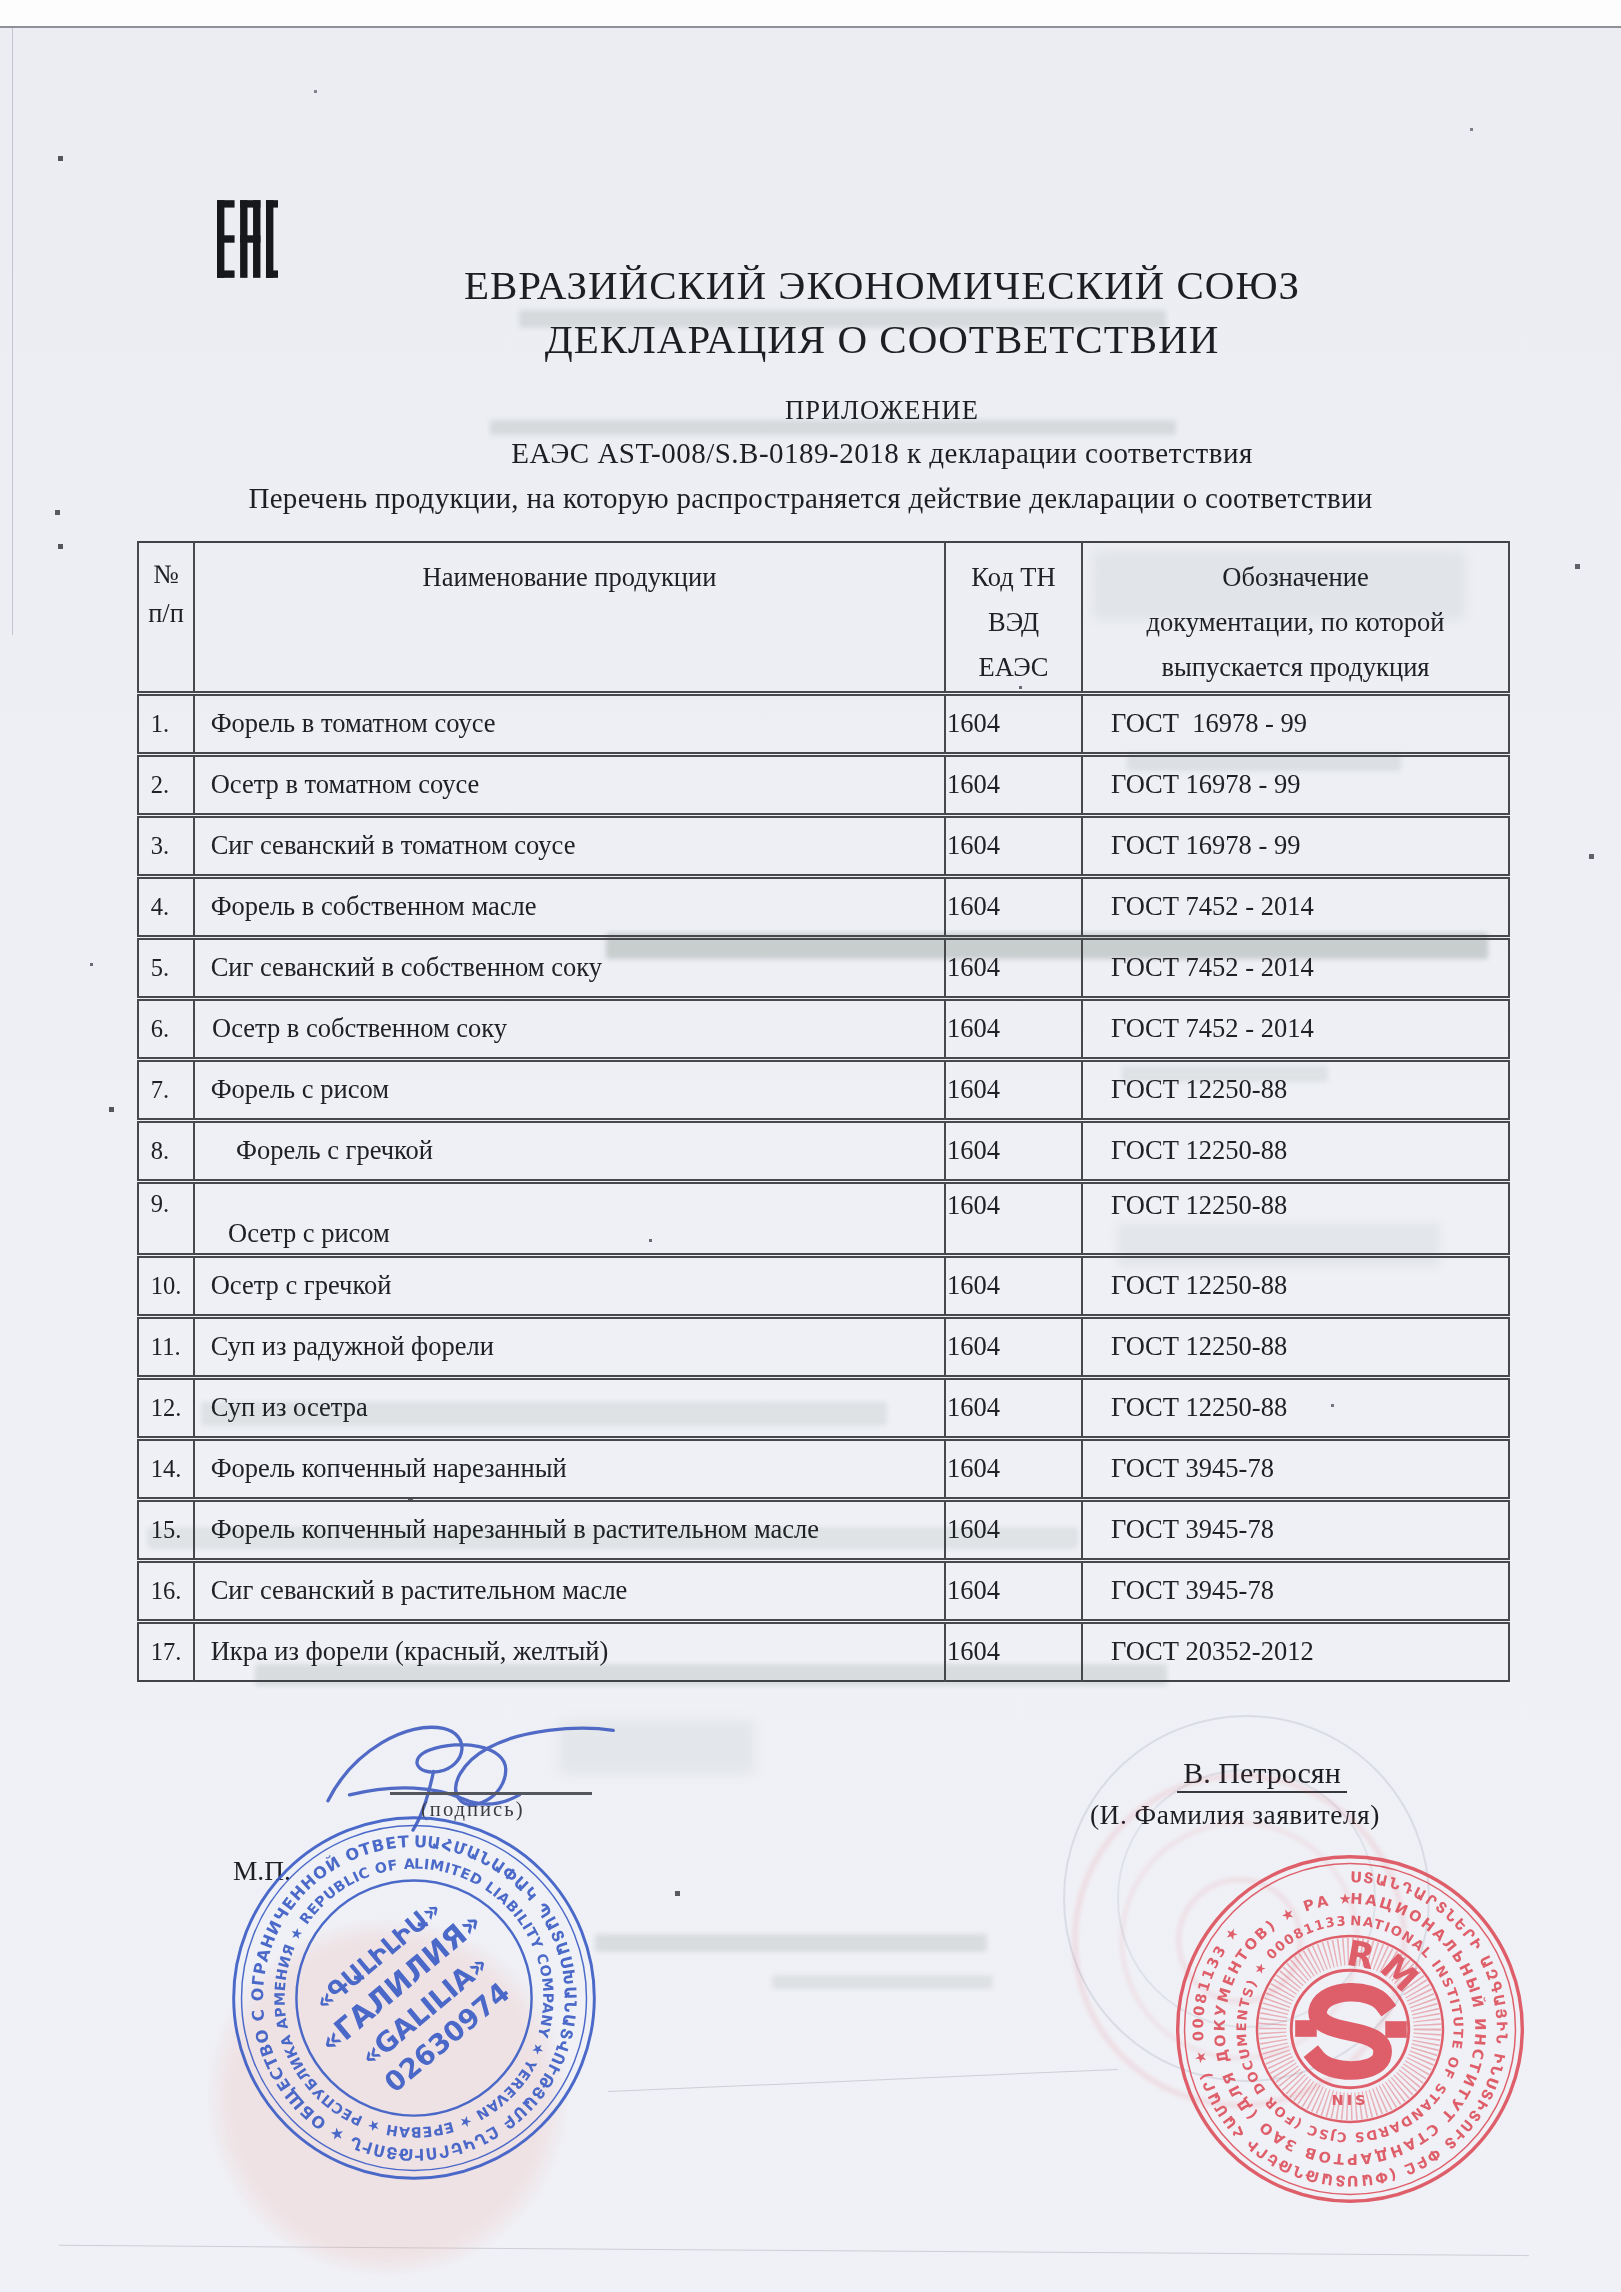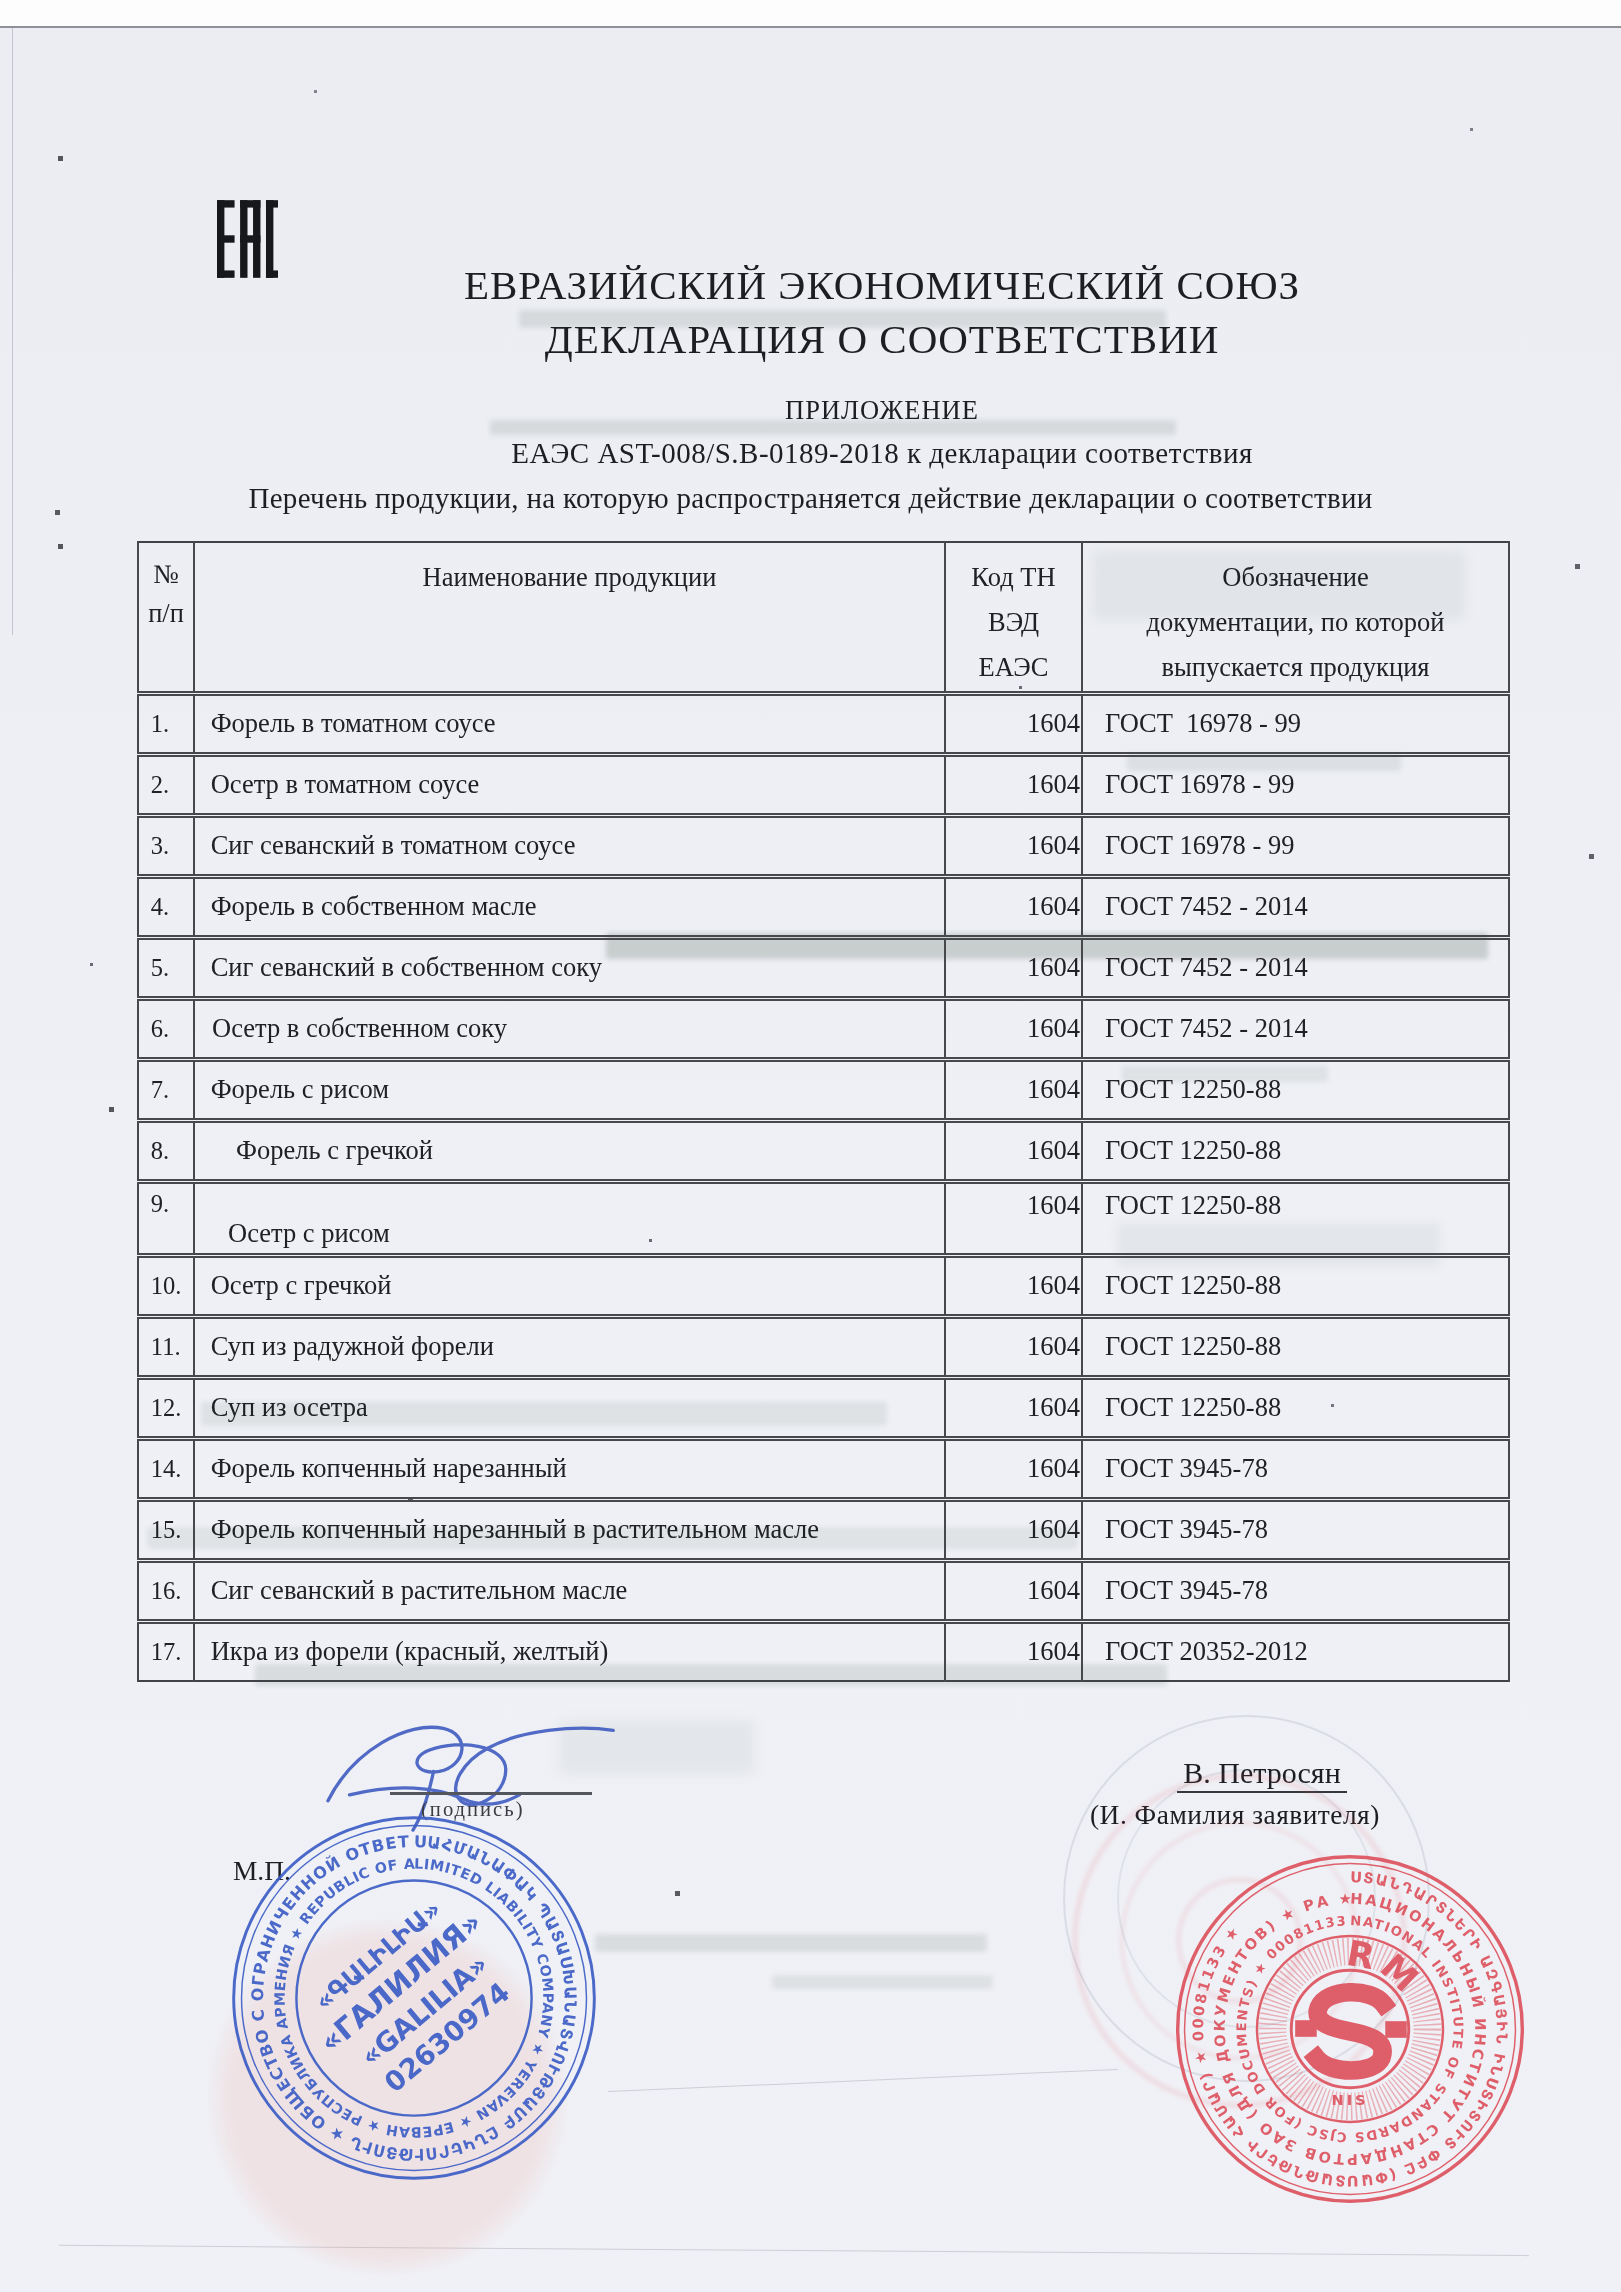--- a/index.html
+++ b/index.html
@@ -46,22 +46,22 @@
   }
   table.products{border:2.9px solid #404246;}
   thead tr{height:143px;}
   thead th{vertical-align:top;text-align:center;padding-top:11.8px;border-bottom:5.9px double #46484c;}
   thead th div{line-height:45px;}
   thead th.c-num div{line-height:39px;}
   tbody td{border-top:5.9px double #46484c;height:54px;vertical-align:middle;}
   tbody tr:first-of-type td{border-top:none;}
   td.c-num{padding-left:11.8px;font-size:24.5px;}
   td.c-name{padding-left:15.7px;}
-  td.c-code{text-align:right;}
-  td.c-doc{padding-left:22px;white-space:pre;}
+  td.c-code{text-align:left;}
+  td.c-doc{padding-left:28px;white-space:pre;}
   tbody tr:nth-of-type(6) td.c-name{padding-left:17px;margin-top:45px;}
   tbody tr:nth-of-type(8) td.c-name{padding-left:41px;margin-left:8px;}
   tbody tr:nth-of-type(9){height:74px;}
   tbody tr:nth-of-type(9) td{vertical-align:top;padding-top:5.9px;}
   tbody tr:nth-of-type(9) td.c-name{vertical-align:bottom;padding-bottom:3.9px;padding-left:33px;}
   
   .sig-svg{position:absolute;left:314px;top:1707px;}
   .sig-underline{position:absolute;left:390px;top:1792px;width:202px;height:2.9px;background:#53565c;}
   .sig-label{position:absolute;left:421px;top:1798px;font-size:20.6px;letter-spacing:2px;color:#3a3c42;}
   .mp-label{position:absolute;left:233px;top:1856px;font-size:27.4px;}

